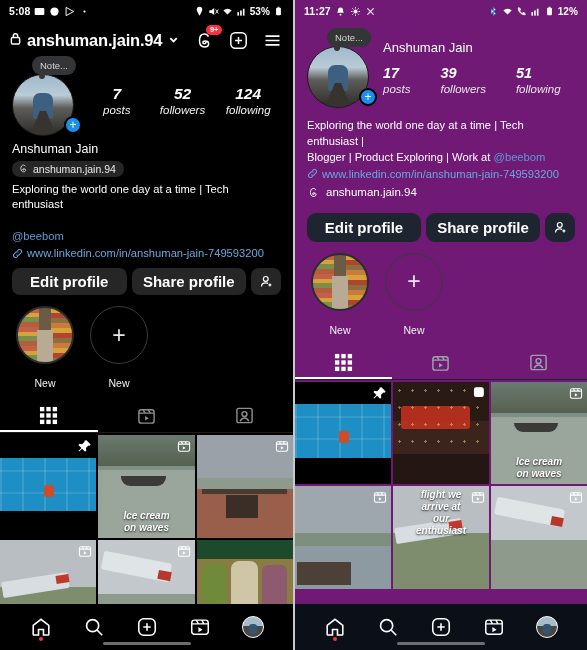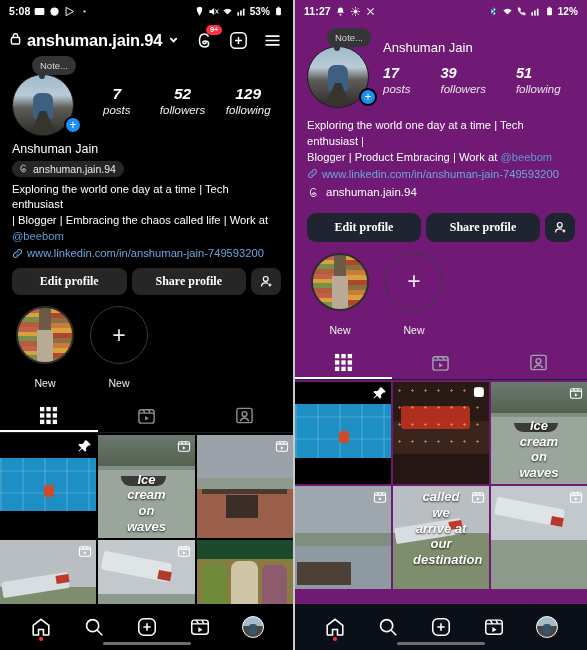--- a/index.html
+++ b/index.html
@@ -107,22 +107,22 @@
   .bio-text { font-size:11.2px; line-height:1.42; color:#fff; }
   .mention { color:#5a9ad6; }
   .link-row { display:flex; align-items:center; gap:4px; margin-top:2px; }
   .link-row svg { width:11px; height:11px; flex:0 0 11px; }
   .link-text { font-size:11.2px; color:#6ba7dd; }
 
   
   .actions { display:flex; gap:5px; padding:9px 12px 0 12px; }
   .btn {
     background:#262626; color:#fff; border-radius:8px;
-    font-size:12px; font-weight:700; height:27px;
-    display:flex; align-items:center; justify-content:center; flex:1;font-family:Liberation Serif, serif;
+    font-size:15px; font-weight:700; height:27px;
+    display:flex; align-items:center; justify-content:center; flex:1;
   }
   .right .btn { background:#1e2530; border-radius:9px; height:29px; }
   .btn-icon { flex:0 0 30px; }
   .btn-icon svg { width:15px; height:15px; }
 
   
   .highlights { display:flex; gap:16px; padding:11px 16px 0 16px; }
   .hl { width:58px; text-align:center; }
   .hl-circle {
     width:58px; height:58px; border-radius:50%;
@@ -150,21 +150,21 @@
   .right .tabs-wrap { border-bottom:1px solid #1a2230; }
 
   
   .grid { display:grid; grid-template-columns:repeat(3,1fr); gap:2px; margin-top:2px; }
   .cell { position:relative; width:100%; overflow:hidden; background:#111; }
   .cell .ovl { position:absolute; top:4px; right:4px; }
   .cell .ovl svg { width:14px; height:14px; }
   .cell .pin svg { width:15px; height:15px; }
   .cap {
     position:absolute; left:0; right:0; bottom:4px; text-align:center;
-    color:#fff; font-size:13px; font-weight:700; font-style:italic;
+    color:#fff; font-size:10px; font-weight:700; font-style:italic;
     text-shadow:0 1px 2px rgba(0,0,0,.8); padding:0 20px; line-height:1.2;
   }
   .cap.top { top:3px; bottom:auto; }
 
   
   .sc-blue { background:#1d8fc4; position:absolute; inset:0; }
   .sc-blue:before {
     content:""; position:absolute; inset:0;
     background:
       repeating-linear-gradient(90deg, rgba(255,255,255,.12) 0 2px, transparent 2px 22px),
@@ -335,37 +335,37 @@
       <div class="stats">
         <div class="stat">
           <div class="stat-num">7</div>
           <div class="stat-lbl">posts</div>
         </div>
         <div class="stat">
           <div class="stat-num">52</div>
           <div class="stat-lbl">followers</div>
         </div>
         <div class="stat">
-          <div class="stat-num">129</div>
+          <div class="stat-num">124</div>
           <div class="stat-lbl">following</div>
         </div>
       </div>
     </div>
 
     <div class="bio">
       <div class="disp-name">Anshuman Jain</div>
       <div class="threads-chip">
         <svg viewBox="0 0 24 24" fill="none" stroke="#e8e8e8" stroke-width="1.8">
             <path d="M16.5 7.5c-1-2-2.6-2.9-4.6-2.9-3.6 0-5.6 2.8-5.6 7.3s2.1 7.4 5.7 7.4c2.9 0 4.7-1.6 4.7-3.6 0-1.9-1.6-3.1-4-3.1-1.6 0-2.6.7-2.6 1.7 0 .9.7 1.4 1.6 1.4 1.3 0 2-.9 2-2.2"></path>
           </svg>
         <span>anshuman.jain.94</span>
       </div>
       <div class="bio-text">
         <span>Exploring the world one day at a time | Tech enthusiast</span><br>
-        <span>| Blogger | Embracing the chaos called life | Work at</span><br>
+        <br>
         <span class="mention">@beebom</span>
       </div>
       <div class="link-row">
         <svg viewBox="0 0 16 16" fill="none" stroke="#6ba7dd" stroke-width="1.5">
             <path d="M6.5 9.5a3 3 0 004.2 0l2-2a3 3 0 10-4.2-4.2l-1 1"></path>
             <path d="M9.5 6.5a3 3 0 00-4.2 0l-2 2a3 3 0 104.2 4.2l1-1"></path>
           </svg>
         <span class="link-text">www.linkedin.com/in/anshuman-jain-749593200</span>
       </div>
     </div>
@@ -624,21 +624,21 @@
             <div class="stat-num">51</div>
             <div class="stat-lbl">following</div>
           </div>
         </div>
       </div>
     </div>
 
     <div class="bio" style="padding-top:10px;">
       <div class="bio-text">
         <span>Exploring the world one day at a time | Tech enthusiast |</span><br>
-        <span>Blogger | Product Embracing | Work at</span>
+        <span>Blogger | Product Exploring | Work at</span>
         <span class="mention">@beebom</span>
       </div>
       <div class="link-row">
         <svg viewBox="0 0 16 16" fill="none" stroke="#6ba7dd" stroke-width="1.5">
             <path d="M6.5 9.5a3 3 0 004.2 0l2-2a3 3 0 10-4.2-4.2l-1 1"></path>
             <path d="M9.5 6.5a3 3 0 00-4.2 0l-2 2a3 3 0 104.2 4.2l1-1"></path>
           </svg>
         <span class="link-text">www.linkedin.com/in/anshuman-jain-749593200</span>
       </div>
       <div class="threads-plain">
@@ -757,21 +757,21 @@
         <div class="cell" style="aspect-ratio: 1 / 1.07;">
           <span class="sc-wing">
             <span class="w"></span>
             <span class="tip"></span>
           </span>
           <span class="ovl "><svg viewBox="0 0 20 20" fill="none" stroke="#fff" stroke-width="1.5">
               <rect x="2" y="4" width="16" height="13.5" rx="2.4"></rect>
               <path d="M2 7.3h16M6.3 4l1.9 3.3M11.7 4l1.9 3.3"></path>
               <path d="M8.4 10.3l4 2.4-4 2.4z" fill="#fff" stroke="none"></path>
             </svg></span>
-          <span class="cap top">called we arrive at our destination</span>
+          <span class="cap top">flight we arrive at our enthusiast</span>
         </div>
         <div class="cell" style="aspect-ratio: 1 / 1.07;">
           <span class="sc-wing2">
             <span class="w"></span>
             <span class="tip"></span>
           </span>
           <span class="ovl "><svg viewBox="0 0 20 20" fill="none" stroke="#fff" stroke-width="1.5">
               <rect x="2" y="4" width="16" height="13.5" rx="2.4"></rect>
               <path d="M2 7.3h16M6.3 4l1.9 3.3M11.7 4l1.9 3.3"></path>
               <path d="M8.4 10.3l4 2.4-4 2.4z" fill="#fff" stroke="none"></path>

